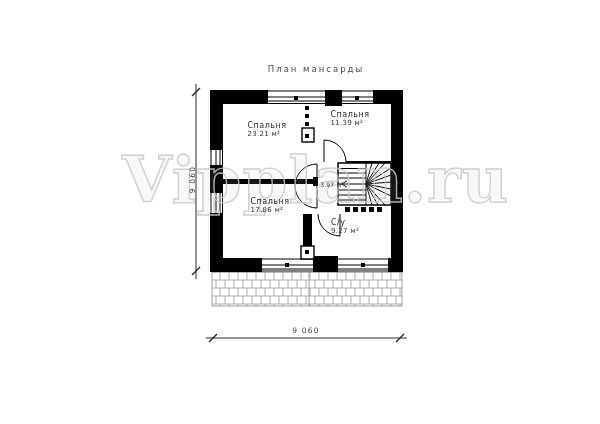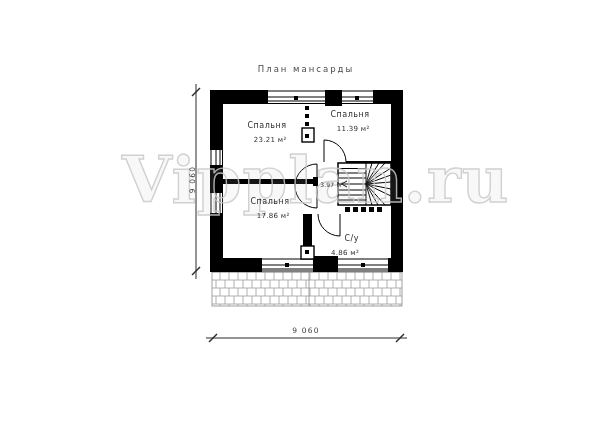--- a/index.html
+++ b/index.html
@@ -2,28 +2,28 @@
 <html><head>
 <meta charset="utf-8">
 <style>
   html,body{margin:0;padding:0;background:#ffffff;}
   .stage{
     position:relative;width:600px;height:424px;background:#ffffff;
     overflow:hidden;font-family:"DejaVu Sans",sans-serif;
   }
   .plan-svg{position:absolute;left:0;top:0;z-index:1;}
   .lbl{
-    position:absolute;z-index:10;color:#2e2e2e;text-align:right;
+    position:absolute;z-index:10;color:#2e2e2e;text-align:left;
     white-space:nowrap;transform:translateX(-50%);
   }
   .room-name{font-size:8px;letter-spacing:.5px;line-height:9px;}
-  .room-area{font-size:7px;letter-spacing:.3px;margin-top:6px;line-height:8px;}
+  .room-area{font-size:7px;letter-spacing:.3px;margin-top:0;line-height:8px;}
   .hall-area{font-size:6px;letter-spacing:.2px;}
   .page-title{
-    position:absolute;z-index:10;left:306px;top:64px;transform:translateX(-50%);
+    position:absolute;z-index:10;left:316px;top:64px;transform:translateX(-50%);
     font-size:8.5px;letter-spacing:2px;color:#4a4a4a;white-space:nowrap;
   }
   .dim-text{
     position:absolute;z-index:10;font-size:7.5px;letter-spacing:1.2px;
     color:#3c3c3c;white-space:nowrap;
   }
   .dim-bottom{left:306px;top:326px;transform:translateX(-50%);}
   .dim-left{
     left:172px;top:175px;width:40px;text-align:center;
     transform:rotate(-90deg);
@@ -173,23 +173,23 @@
   <div class="lbl" style="left:350px;top:110px">
     <div class="room-name">Спальня</div>
     <div class="room-area">11.39 м²</div>
   </div>
 
   <div class="lbl" style="left:270px;top:197px">
     <div class="room-name">Спальня</div>
     <div class="room-area">17.86 м²</div>
   </div>
 
-  <div class="lbl" style="left:345px;top:234px">
+  <div class="lbl" style="left:345px;top:218px">
     <div class="room-name">С/у</div>
-    <div class="room-area">4.86 м²</div>
+    <div class="room-area">9.27 м²</div>
   </div>
 
   <div class="lbl" style="left:332px;top:181px">
     <div class="hall-area">3.97 м²</div>
   </div>
 
   <div class="dim-text dim-bottom">9 060</div>
   <div class="dim-text dim-left">9 060</div>
 
 </div>

